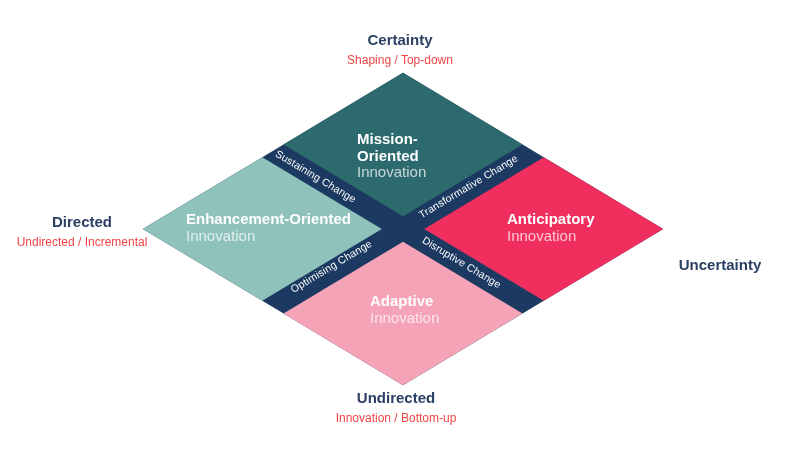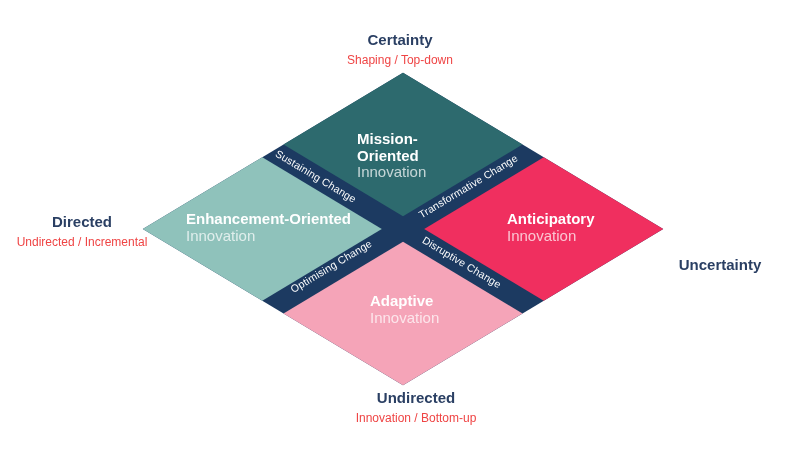--- a/index.html
+++ b/index.html
@@ -40,21 +40,21 @@
     line-height: 20px;
   }
   .axis-sub {
     font-size: 12px;
     font-weight: 400;
     color: #ef4444;
     line-height: 15px;
     margin-top: 3px;
   }
   .axis-top    { left: 300px; top: 30px;  width: 200px; }
-  .axis-bottom { left: 316px; top: 388px; width: 200px; }
+  .axis-bottom { left: 296px; top: 388px; width: 200px; }
   .axis-left   { left: 2px;   top: 212px; width: 160px; }
   .axis-right  { left: 640px; top: 212px; width: 160px; margin-top: 43px; }
 </style>
 </head>
 <body>
 
 <div class="stage">
 
   <svg width="800" height="450" viewBox="0 0 800 450">
 

